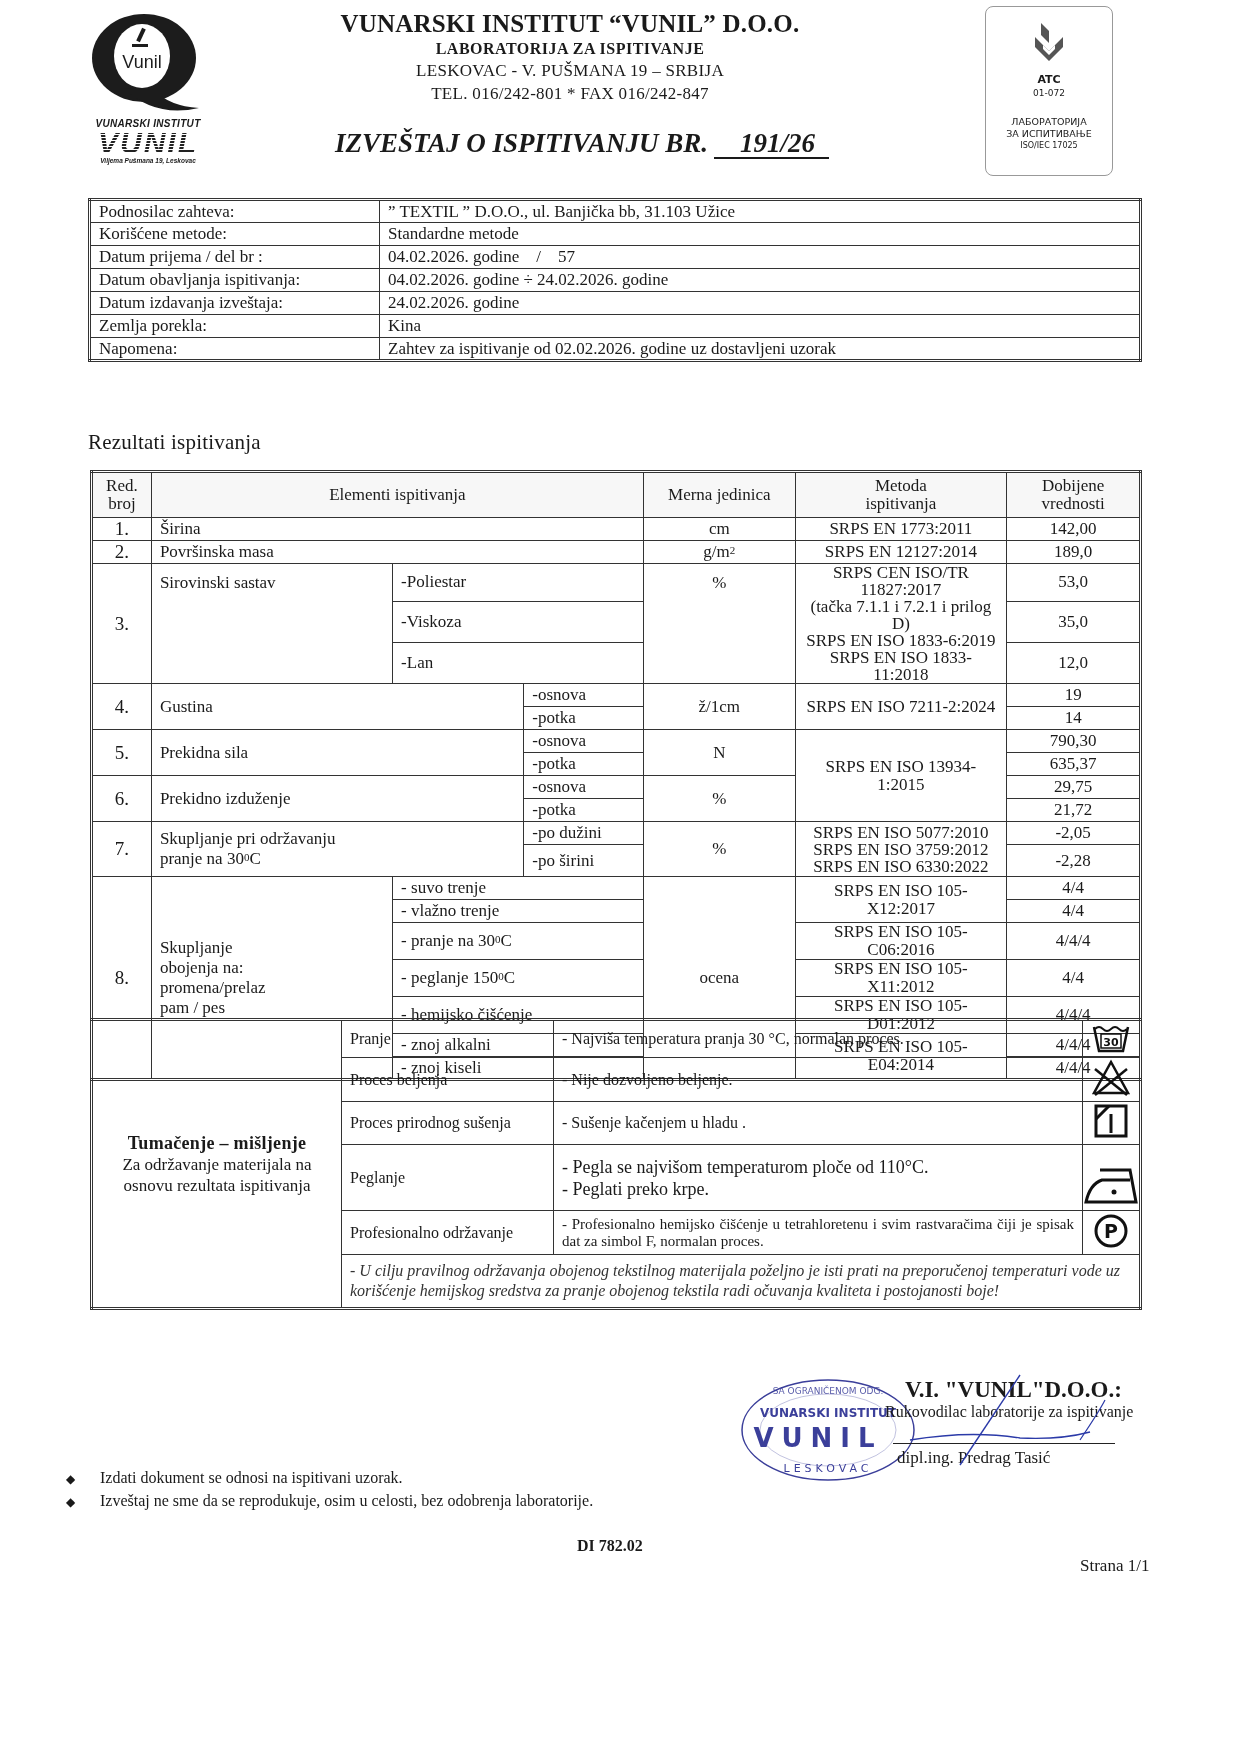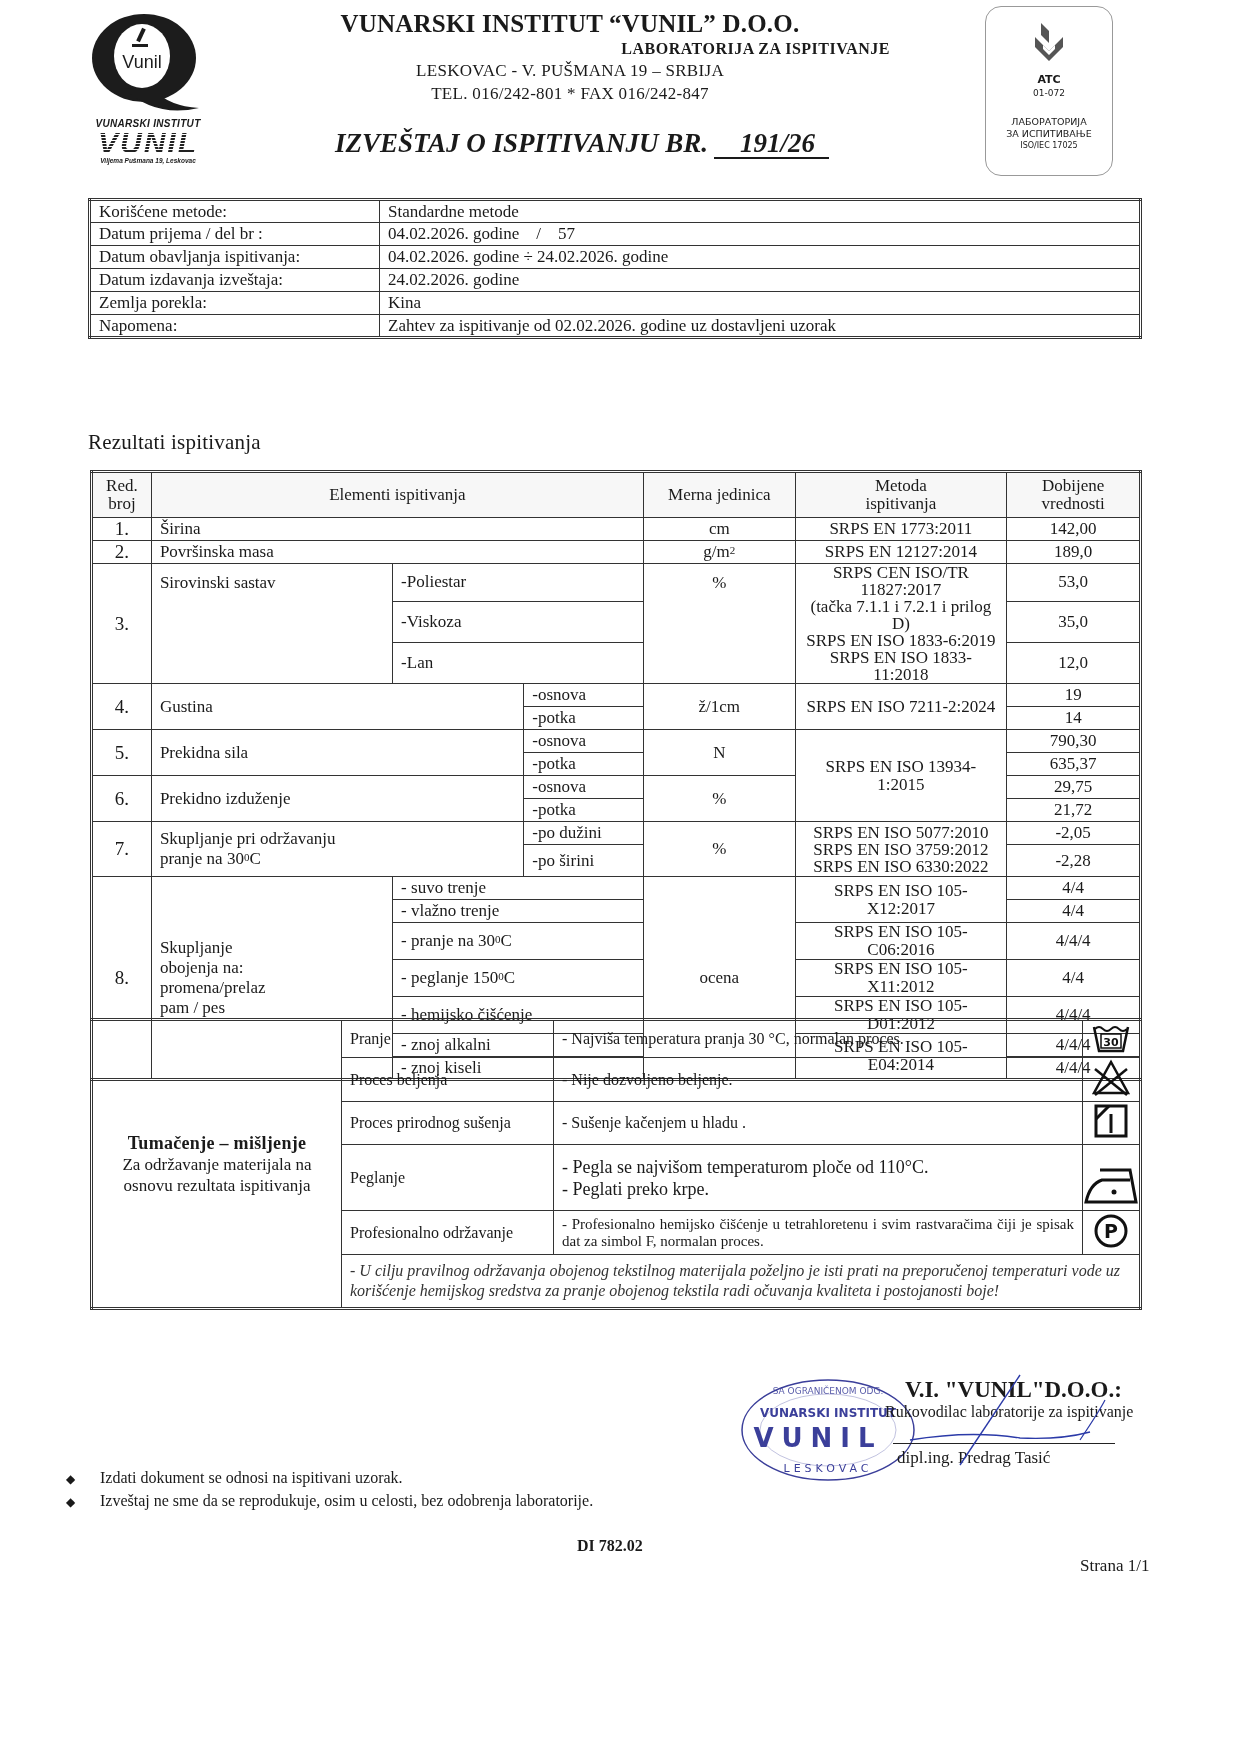--- a/index.html
+++ b/index.html
@@ -10,27 +10,27 @@
   
   .logo-q { left: 84px; top: 8px; width: 120px; height: 110px; }
   .logo-sub { left: 88px; top: 118px; width: 120px; text-align: center; font-family: "Liberation Sans", sans-serif; }
   .logo-sub .l1 { font-size: 10px; font-style: italic; font-weight: bold; letter-spacing: 0.3px; }
   .logo-sub .l2 { font-size: 30px; font-style: italic; font-weight: bold; letter-spacing: 2px; line-height: 28px; color: #222;
      background: repeating-linear-gradient(180deg,#222 0 2px,#fff 2px 3px); -webkit-background-clip: text; background-clip: text; color: transparent; }
   .logo-sub .l3 { font-size: 6.5px; font-style: italic; font-weight: bold; }
 
   .hdr { left: 250px; width: 640px; text-align: center; }
   .hdr-title { top: 10px; font-size: 25px; font-weight: bold; letter-spacing: 0.2px; }
-  .hdr-lab { top: 40px; font-size: 16px; font-weight: bold; letter-spacing: 0.5px; text-align: right; }
+  .hdr-lab { top: 40px; font-size: 16px; font-weight: bold; letter-spacing: 0.5px; }
   .hdr-addr { top: 61px; font-size: 17px; letter-spacing: 0.3px; }
   .hdr-tel { top: 84px; font-size: 17px; letter-spacing: 0.3px; }
   .hdr-report { left: 335px; top: 128px; font-size: 27px; font-weight: bold; font-style: italic; }
   .hdr-report .num { display: inline-block; border-bottom: 2px solid #1a1a1a; padding: 0 14px 0 26px; margin-left: 6px; line-height: 28px; }
 
-  .atc { left: 985px; top: 6px; width: 128px; height: 170px; border: 1px solid #999; border-radius: 16px; text-align: center; font-family: "DejaVu Sans", sans-serif; }
+  .atc { left: 985px; top: 6px; width: 128px; height: 170px; border: 1px solid #999; border-radius: 8px; text-align: center; font-family: "DejaVu Sans", sans-serif; }
   .atc .ic { margin: 14px auto 0; width: 36px; height: 46px; }
   .atc .t1 { font-size: 11px; font-weight: bold; margin-top: 2px; }
   .atc .t2 { font-size: 9px; margin-top: 2px; }
   .atc .t3 { font-size: 9.5px; margin-top: 18px; line-height: 12px; }
   .atc .t4 { font-size: 8px; line-height: 11px; }
 
   
   table { border-collapse: collapse; }
   .info { left: 88px; top: 198px; width: 1054px; border: 3px double #333; }
   .info td { border: 1px solid #333; font-size: 17px; height: 23px; padding: 0 8px; line-height: 20px; }
@@ -106,20 +106,24 @@
   </svg>
   <div class="t1">ATC</div>
   <div class="t2">01-072</div>
   <div class="t3">ЛАБОРАТОРИЈА</div>
   <div class="t3" style="margin-top:0">ЗА ИСПИТИВАЊЕ</div>
   <div class="t4">ISO/IEC 17025</div>
 </div>
 
 <table class="abs info">
   <tbody id="info-body">
+      <tr>
+        <td class="k">Podnosilac zahteva:</td>
+        <td style="white-space: pre;">” TEXTIL ” D.O.O., ul. Banjička bb, 31.103 Užice</td>
+      </tr>
       <tr>
         <td class="k">Korišćene metode:</td>
         <td style="white-space: pre;">Standardne metode</td>
       </tr>
       <tr>
         <td class="k">Datum prijema / del br :</td>
         <td style="white-space: pre;">04.02.2026. godine    /    57</td>
       </tr>
       <tr>
         <td class="k">Datum obavljanja ispitivanja:</td>

